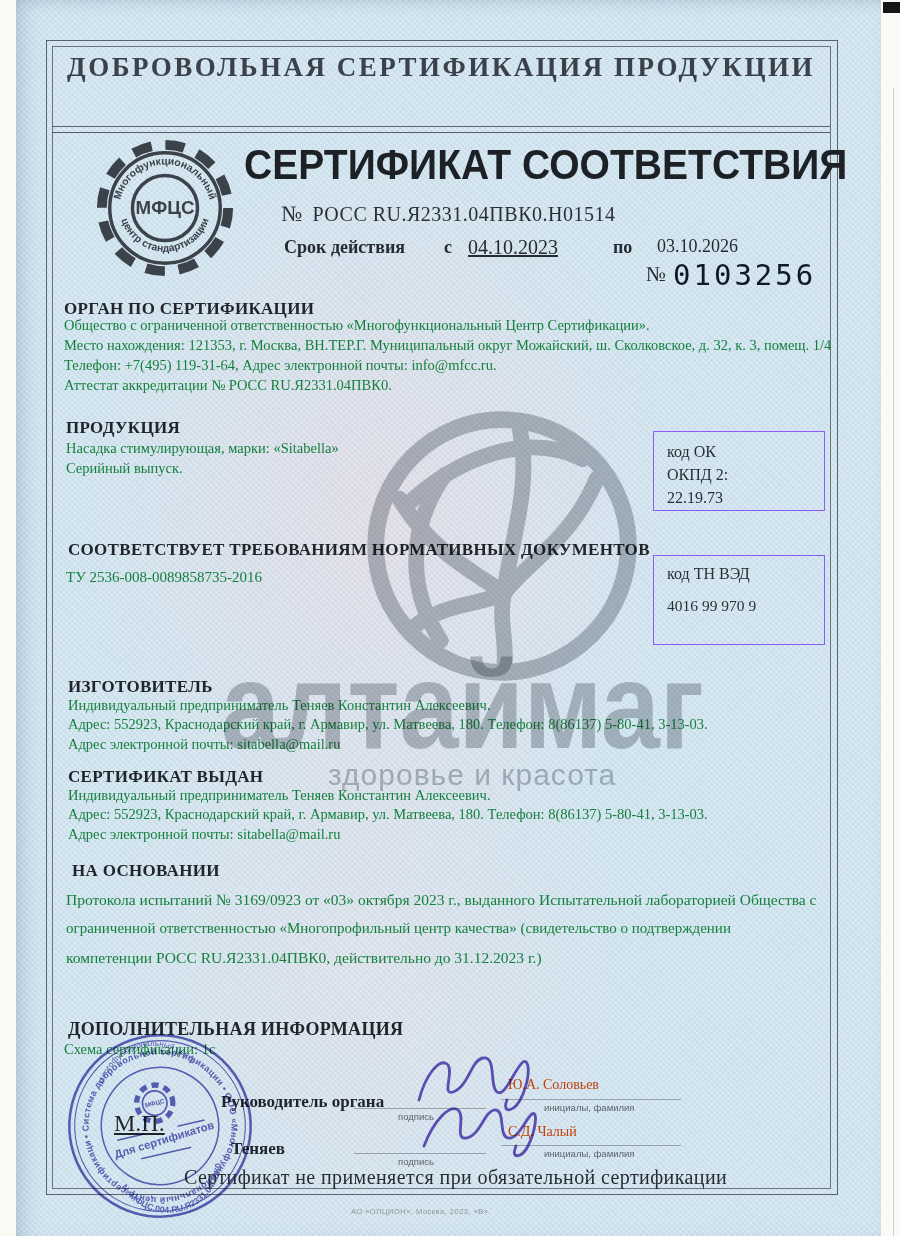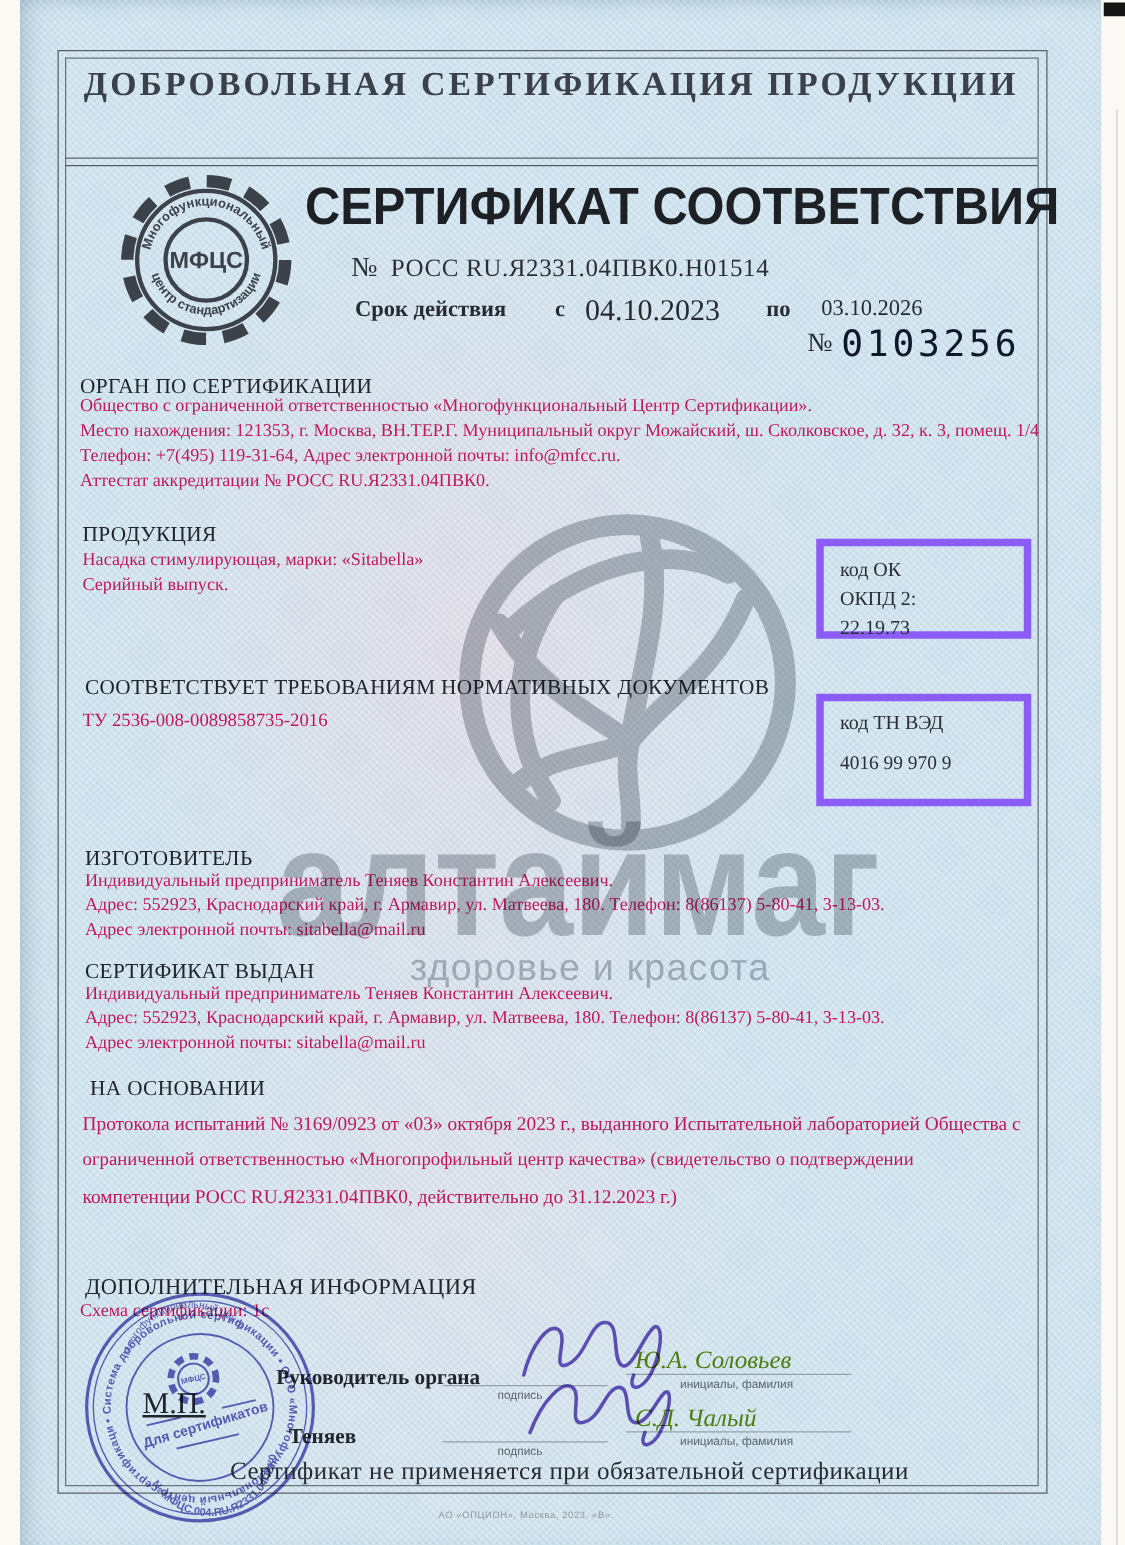--- a/index.html
+++ b/index.html
@@ -27,51 +27,51 @@
 
   .txt{position:absolute;white-space:nowrap;color:#262b31;}
   .banner{left:30px;top:52px;width:790px;text-align:center;font-weight:bold;font-size:27px;
           letter-spacing:2.5px;color:#3a414a;}
   .cert-title{left:228px;top:141px;font-family:"Liberation Sans",sans-serif;font-weight:bold;
               font-size:42px;color:#1d2126;transform:scaleX(.93);transform-origin:left;}
   .cert-no-row{left:265px;top:201px;font-size:20px;color:#2a2f36;letter-spacing:.5px;}
   .cert-no-row .nsign{font-size:22px;margin-right:10px;}
   .validity-label{left:268px;top:237px;font-size:18px;font-weight:bold;}
   .validity-c{left:428px;top:237px;font-size:18px;font-weight:bold;}
-  .validity-from{left:452px;top:236px;font-size:24px;}
+  .validity-from{left:452px;top:236px;font-size:20px;text-decoration:underline;}
   .validity-po{left:597px;top:237px;font-size:18px;font-weight:bold;}
   .validity-to{left:641px;top:236px;font-size:18px;}
   .blank-nsign{left:630px;top:262px;font-size:21px;}
   .blank-number{left:657px;top:258px;font-family:"DejaVu Sans Mono",monospace;font-size:29px;
                 color:#0f172a;letter-spacing:3px;}
 
-  .h-sec{font-weight:normal;font-size:17px;letter-spacing:.3px;color:#20252b;}
-  .bline{font-size:14.5px;color:#be185d;}
-
-  .code-box{position:absolute;border:6px solid #8b5cf6;color:#2a2f36;}
+  .h-sec{font-weight:bold;font-size:17px;letter-spacing:.3px;color:#20252b;}
+  .bline{font-size:14.5px;color:#15803d;}
+
+  .code-box{position:absolute;border:1px solid #8b5cf6;color:#2a2f36;}
   .box-ok{left:637px;top:431px;width:172px;height:80px;padding:8px 0 0 13px;box-sizing:border-box;}
   .box-ok div{font-size:16px;line-height:23px;}
   .box-tn{left:637px;top:555px;width:172px;height:90px;padding:9px 0 0 13px;box-sizing:border-box;}
   .box-tn .lbl{font-size:16px;}
   .box-tn .val{font-size:15.5px;margin-top:14px;}
 
   
   .wm{pointer-events:none;mix-blend-mode:multiply;}
   .wm-brand{left:205px;top:636px;font-family:"Liberation Sans",sans-serif;font-weight:bold;
             font-size:122px;color:#878d93;opacity:.52;transform:scaleX(.87);transform-origin:left;
             letter-spacing:0;}
   .wm-tagline{left:312px;top:758px;font-family:"Liberation Sans",sans-serif;font-size:30px;
               color:#8d939a;opacity:.6;letter-spacing:1px;}
   .wm-tree{position:absolute;left:338px;top:398px;opacity:.5;}
 
   
   .role{font-weight:bold;font-size:17px;color:#20252b;}
   .sig-rule{position:absolute;height:1px;background:rgba(100,108,118,.55);}
   .cap{position:absolute;font-family:"Liberation Sans",sans-serif;font-size:9.5px;color:#5b636d;white-space:nowrap;}
-  .name{position:absolute;font-size:20px;color:#4d7c0f;white-space:nowrap;font-style:italic;}
+  .name{position:absolute;font-size:14px;color:#c2410c;white-space:nowrap;}
   .mp{left:98px;top:1110px;font-size:24px;color:#1f242a;text-decoration:underline;}
   .footer-note{left:168px;top:1166px;font-size:20px;color:#272c33;letter-spacing:.4px;}
   .print-footer{left:0px;top:1207px;width:810px;text-align:center;font-family:"Liberation Sans",sans-serif;
                 font-size:7.5px;color:#8f959b;letter-spacing:.5px;}
   .ink{position:absolute;mix-blend-mode:multiply;}
   .stamp{position:absolute;left:48px;top:1030px;transform:rotate(-13deg);opacity:.82;mix-blend-mode:multiply;}
 </style>
 </head>
 <body>
 

